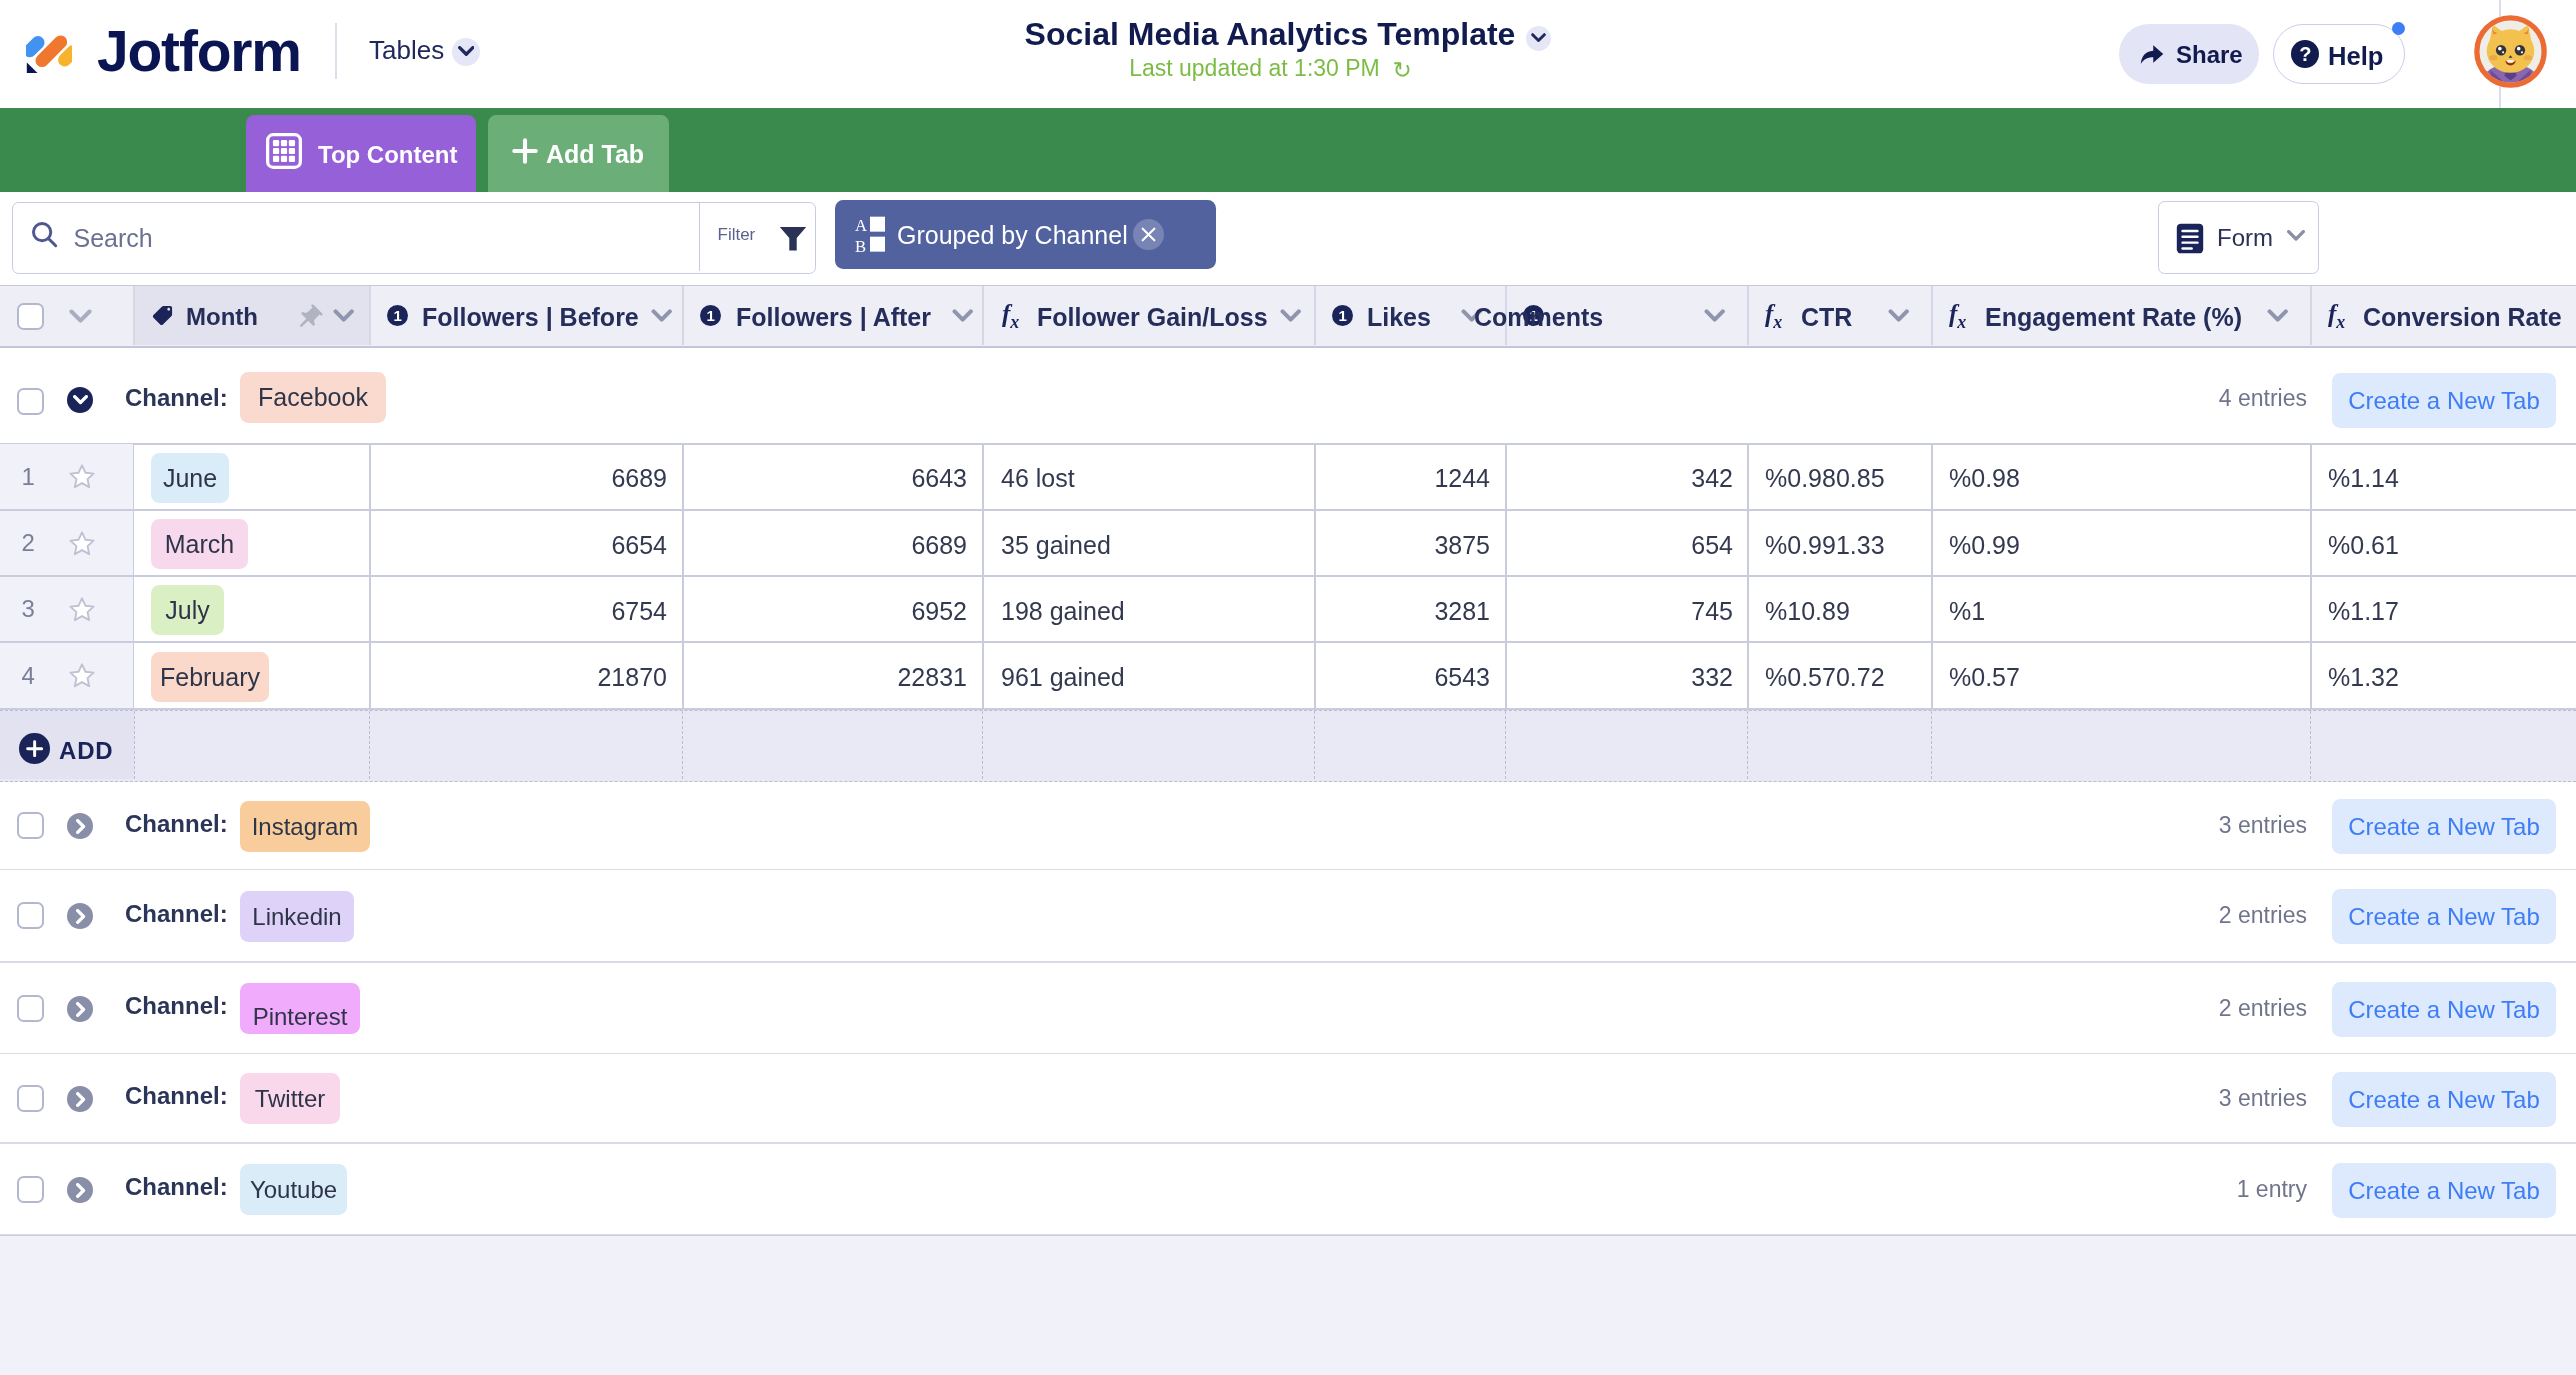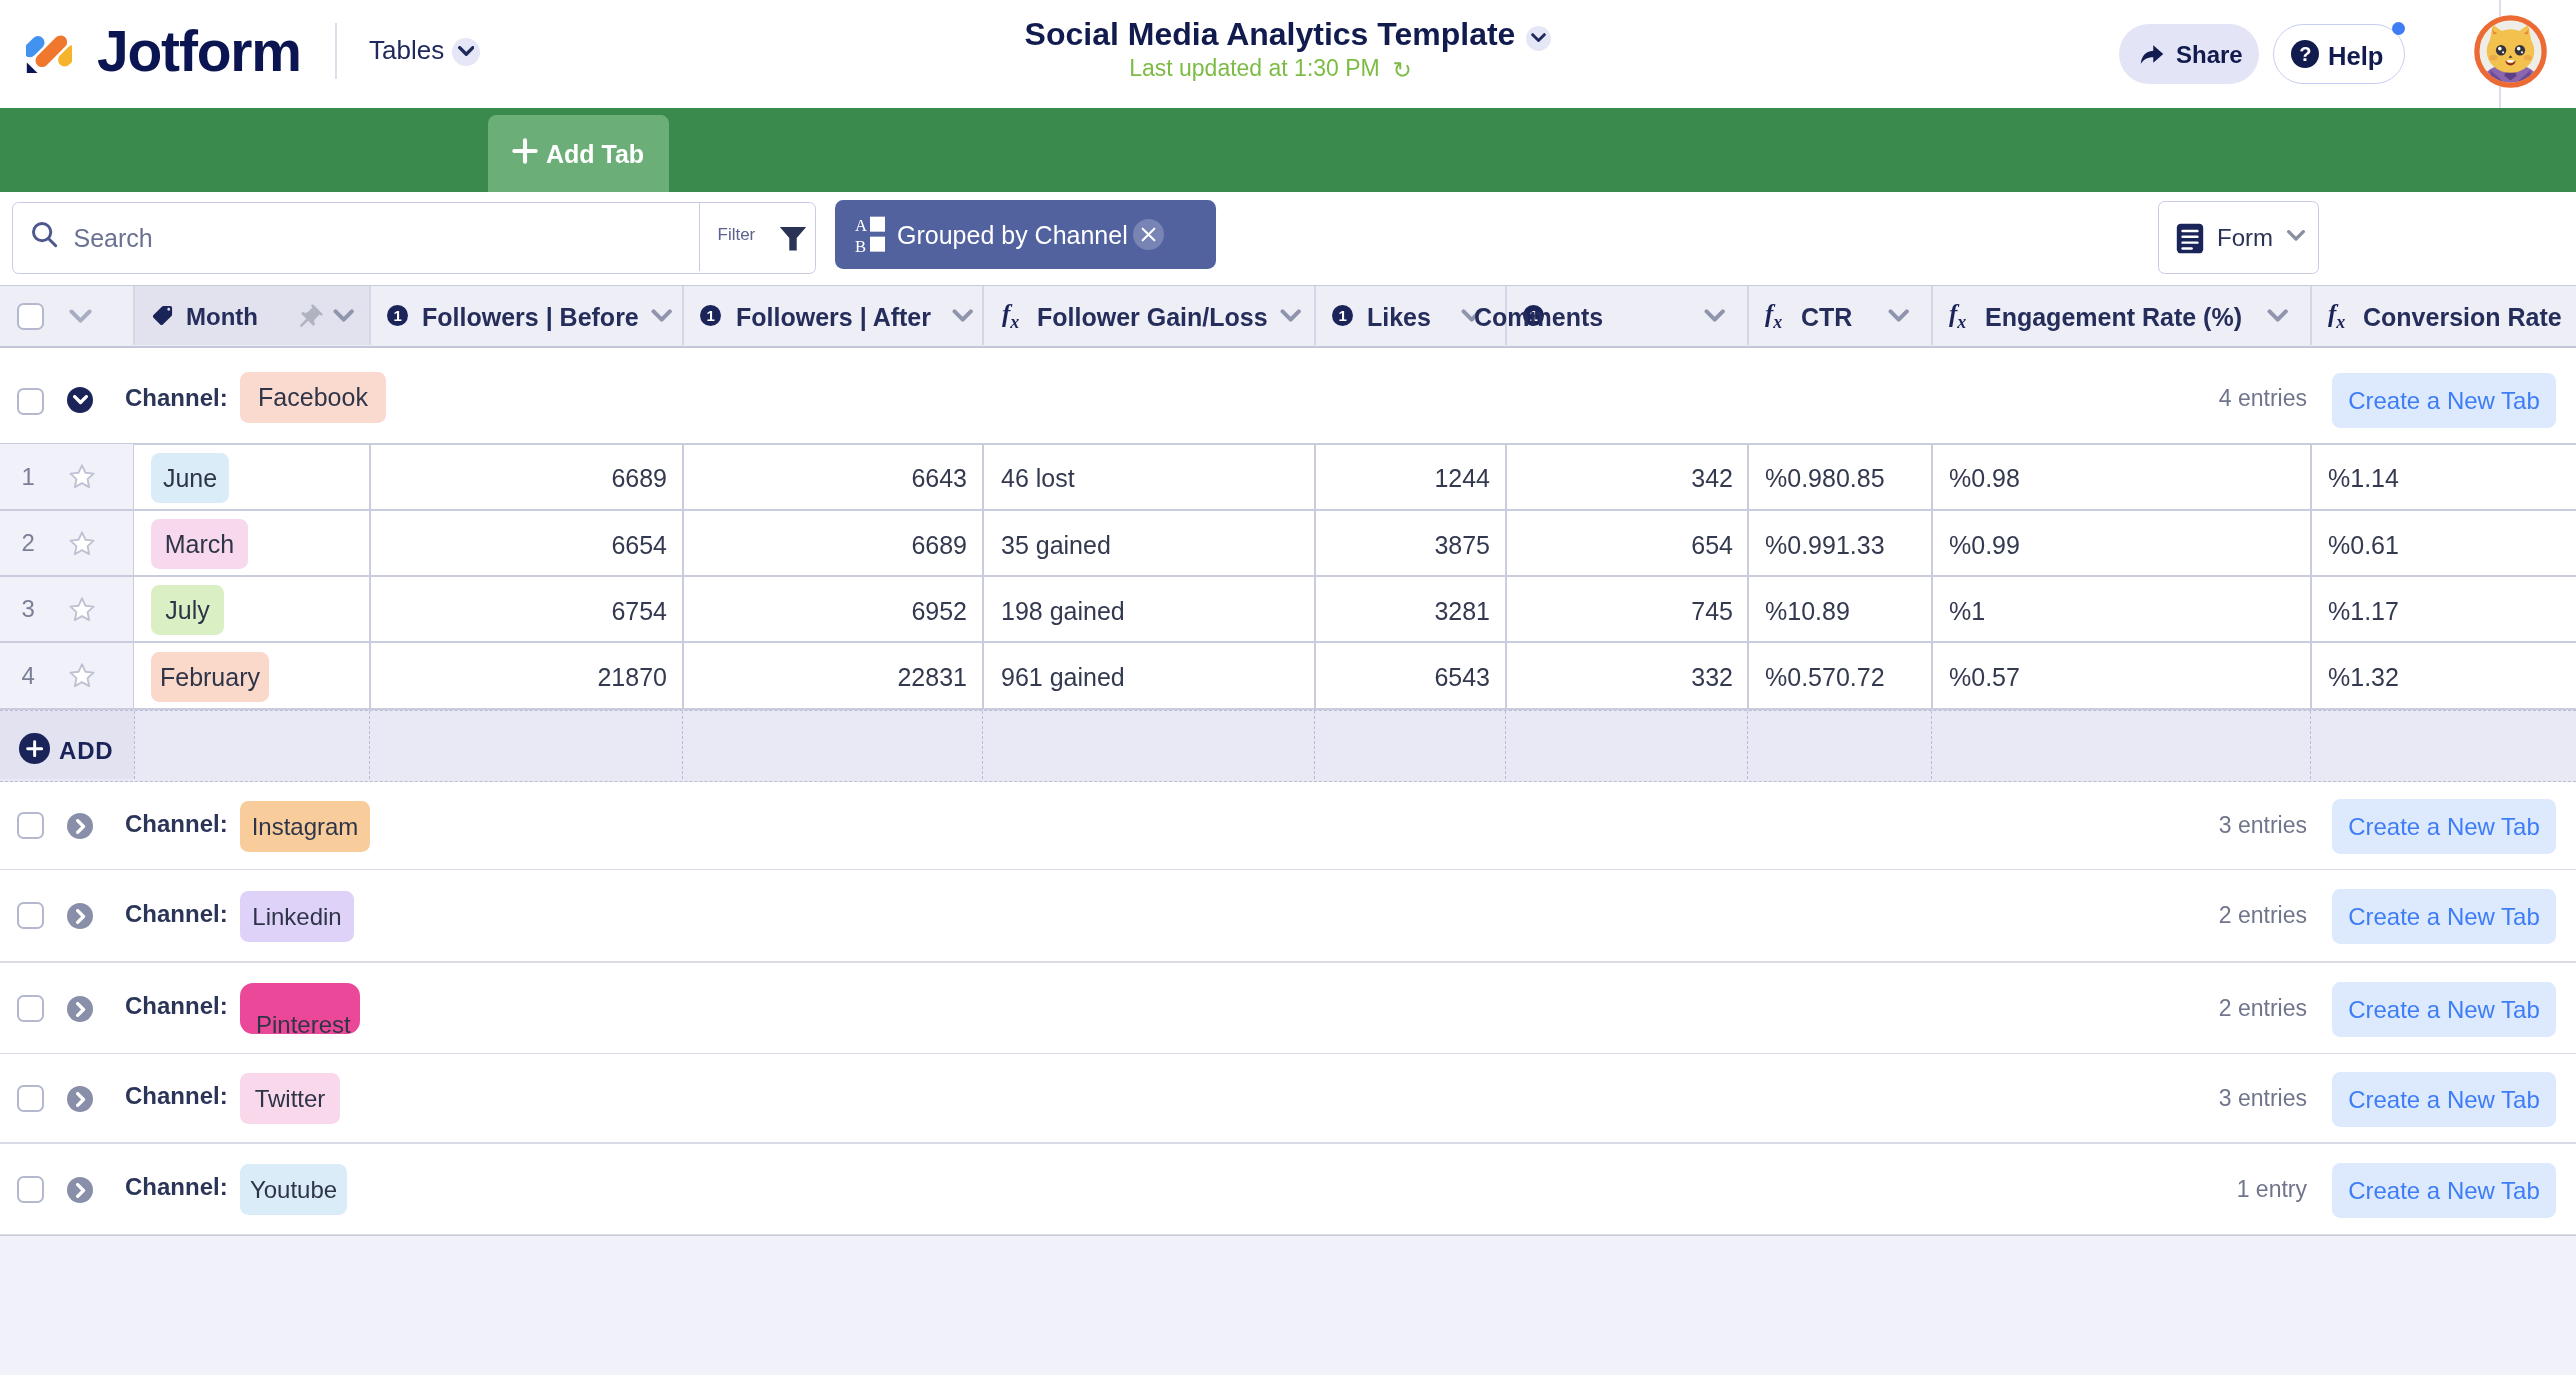--- a/index.html
+++ b/index.html
@@ -177,20 +177,37 @@
 <ellipse cx="65.5" cy="52" rx="5" ry="3.2" fill="#EDA84C"></ellipse>
 <path d="M44.5 49 l-2.4 3 h4.8 Z" fill="#33333B"></path>
 <path d="M38 55.5 Q44.5 62 51 55.5 Q49.5 61.5 44.5 61.5 Q39.5 61.5 38 55.5 Z" fill="#8C2B22"></path>
 <path d="M40 56.5 Q44.5 59.5 49 56.5 L47.5 55 H41.5 Z" fill="#fff"></path>
 </g>
 <circle cx="44.5" cy="44.5" r="41" fill="none" stroke="#EC6A33" stroke-width="6.5"></circle>
 </svg>
 </div>
 
 <div class="abs" id="tabbar">
+<div class="tab" id="tab2">
+<svg class="gicon" width="36" height="36" viewBox="0 0 44 44">
+        <rect x="2" y="2" width="40" height="40" rx="7" fill="none" stroke="#fff" stroke-width="4"></rect>
+        <g fill="#fff">
+          <rect x="8.5" y="8.5" width="7.6" height="7.6" rx="1.5"></rect>
+          <rect x="18.2" y="8.5" width="7.6" height="7.6" rx="1.5"></rect>
+          <rect x="27.9" y="8.5" width="7.6" height="7.6" rx="1.5"></rect>
+          <rect x="8.5" y="18.2" width="7.6" height="7.6" rx="1.5"></rect>
+          <rect x="18.2" y="18.2" width="7.6" height="7.6" rx="1.5"></rect>
+          <rect x="27.9" y="18.2" width="7.6" height="7.6" rx="1.5"></rect>
+          <rect x="8.5" y="27.9" width="7.6" height="7.6" rx="1.5"></rect>
+          <rect x="18.2" y="27.9" width="7.6" height="7.6" rx="1.5"></rect>
+          <rect x="27.9" y="27.9" width="7.6" height="7.6" rx="1.5"></rect>
+        </g>
+      </svg>
+<span class="lbl">Top Content</span>
+</div>
 <div class="tab" id="tab3">
 <svg class="plus" width="28" height="28" viewBox="0 0 34 34">
         <path d="M17 4 V30 M4 17 H30" stroke="#fff" stroke-width="5" stroke-linecap="round"></path>
       </svg>
 <span class="lbl">Add Tab</span>
 </div>
 </div>
 
 <div class="abs" id="toolbar">
 <div id="searchbox">
@@ -477,21 +494,21 @@
       <div class="rowline" style="top:91px;background:#D9DBE7;"></div>
     </div>
     <div style="position:absolute;left:0;top:181px;width:2576px;height:92px;background:#fff;">
       <div class="gcheck" style="top:32px;"></div>
       <div class="gcirc closed" style="top:33px;">
         <svg style="left:9px;top:5.8px;" width="10" height="15" viewBox="0 0 12 18">
           <path d="M2 2 L9 9 L2 16" stroke="#fff" stroke-width="4" fill="none" stroke-linecap="round" stroke-linejoin="round"></path>
         </svg>
       </div>
       <span class="glbl" style="top:29px;">Channel:</span>
-      <span class="gchipx" style="top:20px;background:#ec4899;width:120px;text-align:center;line-height:51px;display:inline-block;padding:16px;font-size:24px;border-radius:13px;">Pinterest</span>
+      <span class="gchipx" style="top:20px;background:#f0abfc;width:120px;text-align:center;line-height:51px;display:inline-block;padding:8px;font-size:24px;">Pinterest</span>
       <span class="entries" style="top:32px;">2 entries</span>
       <span class="cnt" style="top:18.6px;line-height:55px;">Create a New Tab</span>
       <div class="rowline" style="top:90px;background:#D9DBE7;"></div>
     </div>
     <div style="position:absolute;left:0;top:272px;width:2576px;height:90px;background:#fff;">
       <div class="gcheck" style="top:31px;"></div>
       <div class="gcirc closed" style="top:32px;">
         <svg style="left:9px;top:5.8px;" width="10" height="15" viewBox="0 0 12 18">
           <path d="M2 2 L9 9 L2 16" stroke="#fff" stroke-width="4" fill="none" stroke-linecap="round" stroke-linejoin="round"></path>
         </svg>

